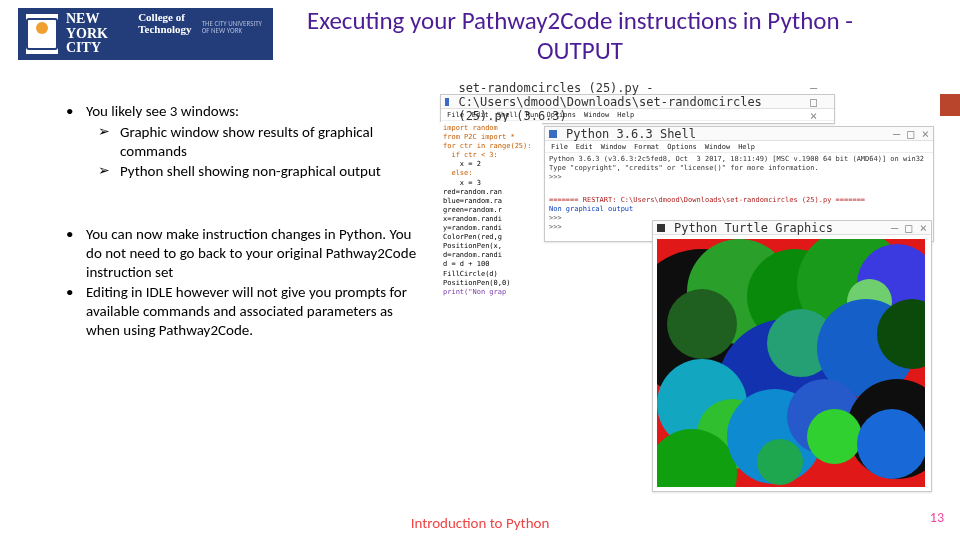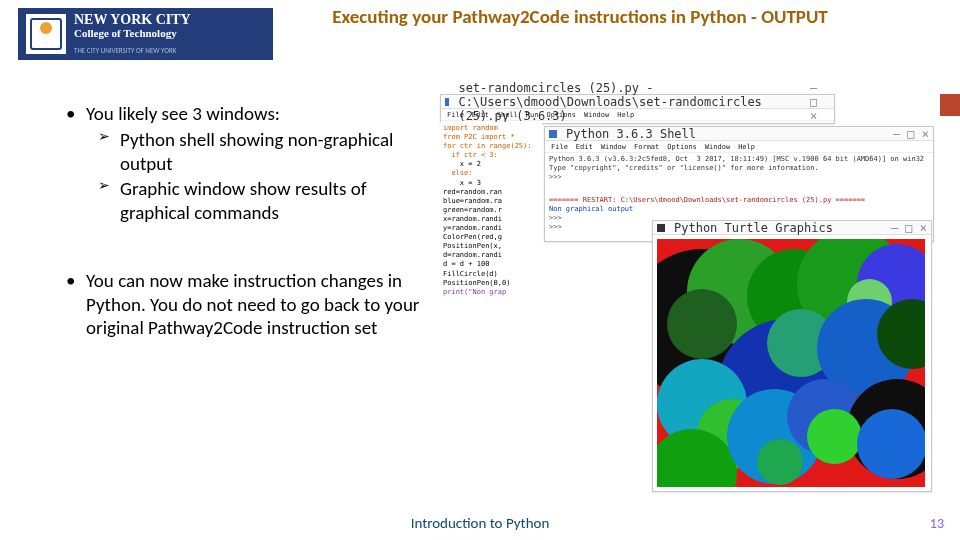--- a/index.html
+++ b/index.html
@@ -34,61 +34,61 @@
     font-size: 7px; color: #233d7b; font-weight: bold;
     position: relative;
   }
   .logo-badge-inner::before {
     content: "";
     width: 12px; height: 12px;
     background: #f0a030;
     border-radius: 50%;
     position: absolute; top: 2px;
   }
-  .logo-text { display: flex; flex-direction: column; line-height: 1.05; }
+  .logo-text { display: flex; flex-direction: row; line-height: 1.05; }
   .logo-line1 { font-size: 14px; font-weight: bold; font-family: Georgia, serif; }
   .logo-line2 { font-size: 11px; font-weight: bold; font-family: Georgia, serif; }
   .logo-line3 { font-size: 7px; color: #b0bcd8; margin-top: 8px; }
 
   .title {
     position: absolute;
     top: 6px; left: 300px; width: 560px;
     text-align: center;
-    font-size: 19px;
-    font-weight: bold;
-    color: #a16207;
+    font-size: 25px;
+    font-weight: normal;
+    color: #4c1d95;
     line-height: 1.2;
   }
 
   .content-left {
     position: absolute;
     top: 102px; left: 58px; width: 370px;
-    font-size: 19px;
+    font-size: 15px;
     color: #000;
     line-height: 1.25;
   }
   .content-left ul { list-style: none; }
   .bullet1 { position: relative; padding-left: 28px; margin-bottom: 2px; }
   .bullet1::before { content: "•"; position: absolute; left: 8px; top: 0; }
   .bullet2 { position: relative; padding-left: 62px; margin-bottom: 2px; }
   .bullet2::before { content: "➢"; position: absolute; left: 40px; top: 0; font-size: 14px; }
   .block2 { margin-top: 44px; }
 
   .footer-center {
     position: absolute;
     bottom: 8px; left: 0; width: 960px;
     text-align: center;
     font-size: 15px;
-    color: #0c4a6e;
+    color: #ef4444;
   }
   .footer-right {
     position: absolute;
-    bottom: 8px; right: 16px;
+    bottom: 14px; right: 16px;
     font-size: 14px;
-    color: #8b5cf6;
+    color: #ec4899;
   }
 
   
   .mock {
     position: absolute;
     top: 94px; left: 440px;
     width: 510px; height: 400px;
     font-family: Consolas, monospace;
     font-size: 7px;
   }
@@ -166,25 +166,26 @@
     <span class="logo-line2">College of Technology</span>
     <span class="logo-line3">THE CITY UNIVERSITY OF NEW YORK</span>
   </div>
 </div>
 
 <div class="title">Executing your Pathway2Code instructions in Python - OUTPUT</div>
 
 <div class="content-left">
   <ul>
     <li class="bullet1">You likely see 3 windows:</li>
+    <li class="bullet2">Graphic window show results of graphical commands</li>
     <li class="bullet2">Python shell showing non-graphical output</li>
-    <li class="bullet2">Graphic window show results of graphical commands</li>
   </ul>
   <ul class="block2">
     <li class="bullet1">You can now make instruction changes in Python. You do not need to go back to your original Pathway2Code instruction set</li>
+    <li class="bullet1">Editing in IDLE however will not give you prompts for available commands and associated parameters as when using Pathway2Code.</li>
   </ul>
 </div>
 
 <div class="footer-center">Introduction to Python</div>
 <div class="footer-right">13</div>
 
 <div class="mock">
 
   <div class="win idle-win">
     <div class="win-title">

